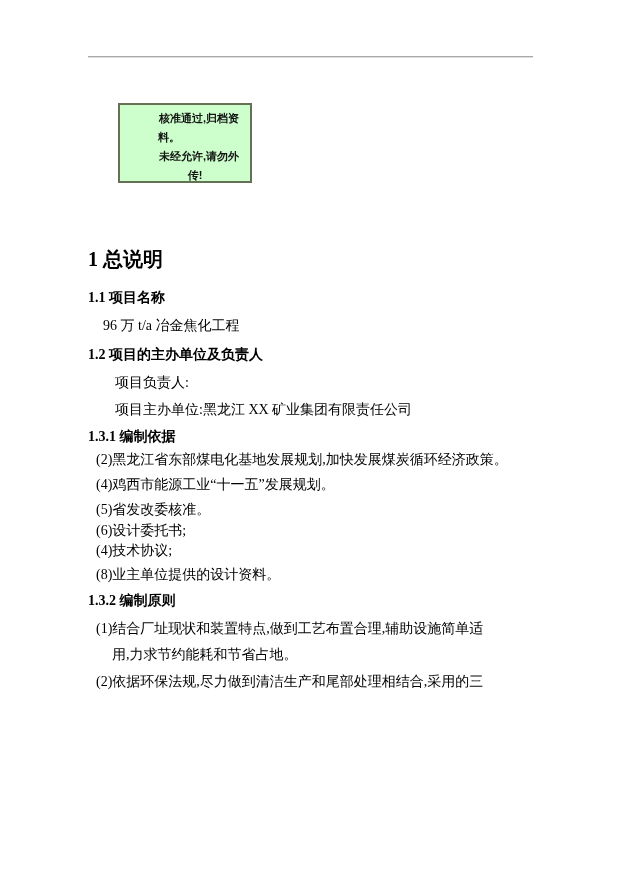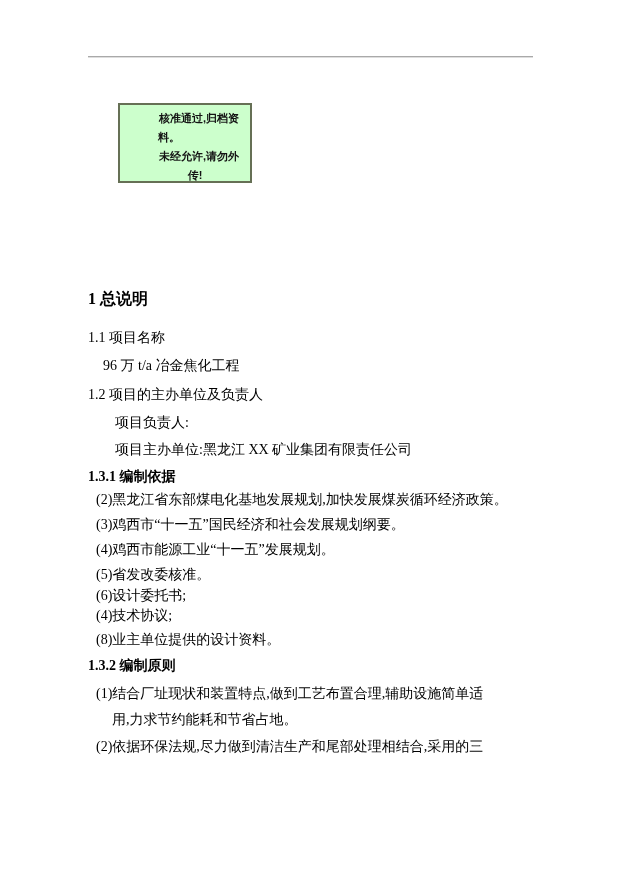--- a/index.html
+++ b/index.html
@@ -45,28 +45,27 @@
   .content {
     position: absolute;
     left: 88px;
     top: 242px;
     width: 448px;
     font-size: 14px;
     line-height: 20px;
   }
   .content div { white-space: nowrap; }
   .doc-title {
-    font-size: 16px;
+    font-size: 20px;
     font-weight: bold;
     line-height: 22px;
     padding-top: 6px;
     white-space: pre;
-    margin-top: 40px;
   }
-  .h2 { font-weight: normal; white-space: pre; }
+  .h2 { font-weight: bold; white-space: pre; }
   .h2.m-a { margin-top: 18px; }
   .h2.m-b { margin-top: 9px; }
   .h2.m-c { margin-top: 8px; }
   .h3 { font-weight: bold; white-space: pre; margin-top: 7px; }
   .h3.m-d { margin-top: 6px; }
   .body-line { }
   .indent-1 { padding-left: 15px; margin-top: 8px; }
   .indent-2 { padding-left: 27px; }
   .m-7 { margin-top: 7px; }
   .m-8 { margin-top: 8px; }
@@ -103,21 +102,20 @@
     <div class="body-line indent-1">96 万 t/a 冶金焦化工程</div>
 
     <div class="h2 m-b">1.2 项目的主办单位及负责人</div>
     <div class="body-line indent-2 m-8">项目负责人:</div>
     <div class="body-line indent-2 m-7">项目主办单位:黑龙江 XX 矿业集团有限责任公司</div>
 
     <div class="h3">1.3.1 编制依据</div>
 
     <div class="items">
       <div class="li g5">(2)黑龙江省东部煤电化基地发展规划,加快发展煤炭循环经济政策。</div>
-      <div class="li g5">(3)鸡西市“十一五”国民经济和社会发展规划纲要。</div>
       <div class="li g5">(4)鸡西市能源工业“十一五”发展规划。</div>
       <div class="li g1">(5)省发改委核准。</div>
       <div class="li g0">(6)设计委托书;</div>
       <div class="li g4">(4)技术协议;</div>
       <div class="li g0">(8)业主单位提供的设计资料。</div>
     </div>
 
     <div class="h3 m-d">1.3.2 编制原则</div>
 
     <div class="principle p1">

